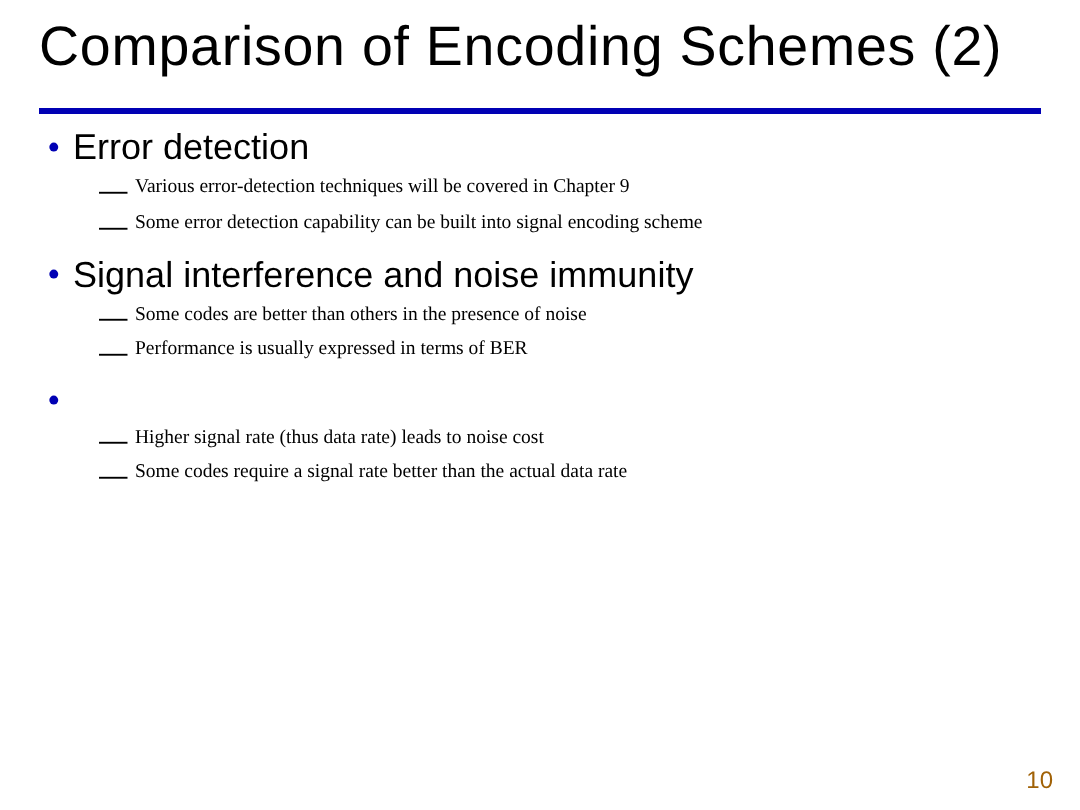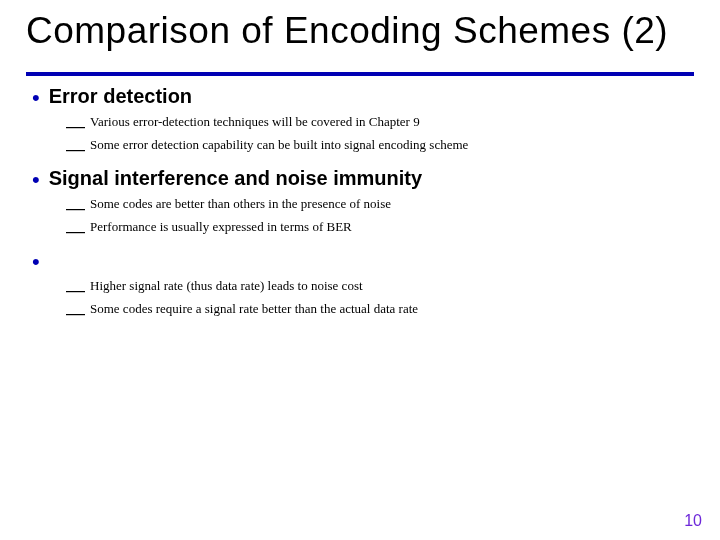--- a/index.html
+++ b/index.html
@@ -47,24 +47,23 @@
     align-items: flex-start;
   }
   .b1-bullet {
     color: #0000b4;
     font-size: 22px;
     line-height: 1.25;
     margin-right: 9px;
     font-family: Verdana, Geneva, sans-serif;
   }
   .b1-text {
-    font-size: 20px;
+    font-size: 24px;
     line-height: 1.25;
     font-family: Verdana, Geneva, sans-serif;
-    font-weight: bold;
   }
   ul.sub {
     list-style: none;
     margin: 2px 0 6px 0;
     padding: 0 10px 0 34px;
   }
   ul.sub > li {
     margin: 0;
   }
   .b2-row {
@@ -80,21 +79,21 @@
   .b2-text {
     font-size: 13px;
     line-height: 1.22;
     font-family: Liberation Serif, serif;
   }
   .pagenum {
     position: absolute;
     right: 18px;
     bottom: 10px;
     font-size: 16px;
-    color: #6d28d9;
+    color: #a16207;
     font-family: Verdana, Geneva, sans-serif;
   }
 </style>
 </head>
 <body>
 
 <div class="slide">
 
   <h1 class="title">Comparison of Encoding Schemes (2)</h1>
   <div class="rule"></div>

